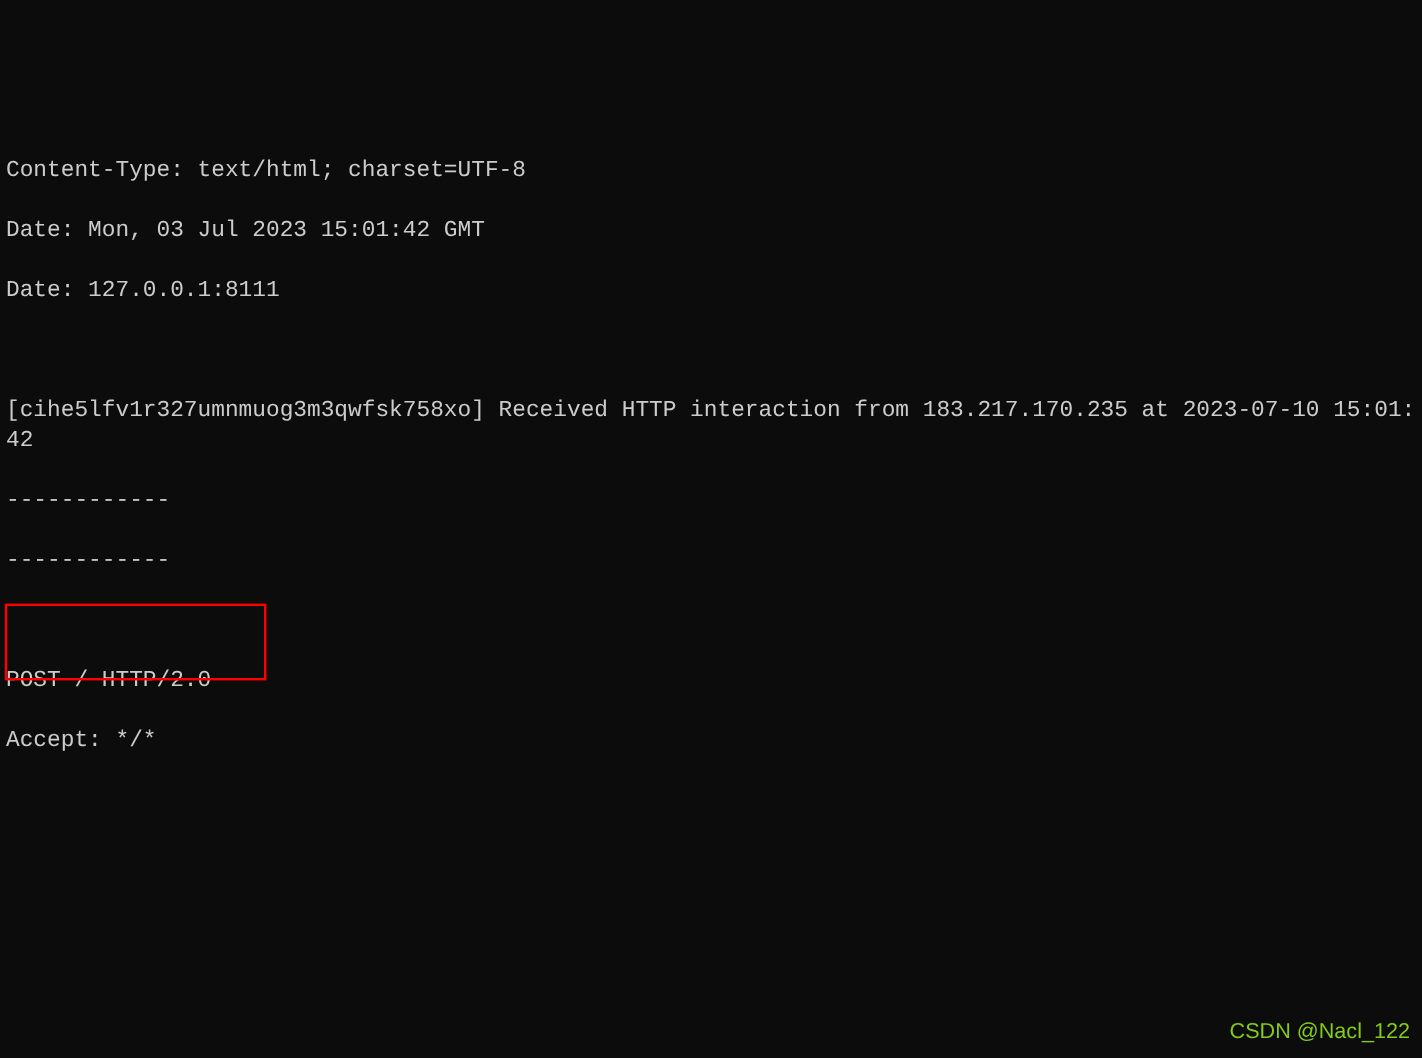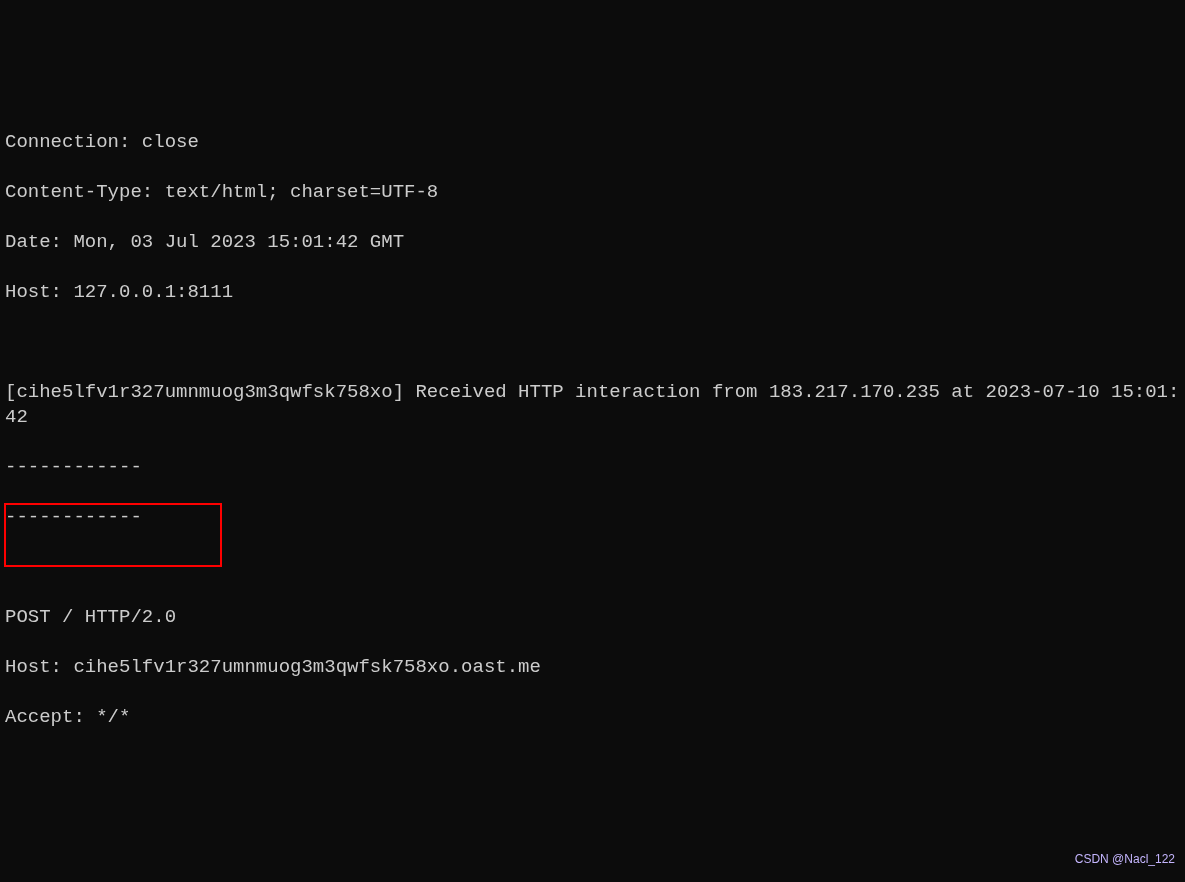--- a/index.html
+++ b/index.html
@@ -32,42 +32,40 @@
       left: 4px;
       top: 503px;
       width: 218px;
       height: 64px;
       pointer-events: none;
     }
     .watermark {
       position: absolute;
       bottom: 10px;
       right: 10px;
-      font-size: 12px;
-      color: #c4b5fd;
+      font-size: 18px;
+      color: #84cc16;
       font-family: Arial, sans-serif;
     }
   </style>
 </head>
 <body>
 
 
 
 <div class="terminal-content">
-<span class="line">Connection: close</span>
 <span class="line">Content-Type: text/html; charset=UTF-8</span>
 <span class="line">Date: Mon, 03 Jul 2023 15:01:42 GMT</span>
-<span class="line">Host: 127.0.0.1:8111</span>
+<span class="line">Date: 127.0.0.1:8111</span>
 <span class="line"> </span>
 <span class="line">[cihe5lfv1r327umnmuog3m3qwfsk758xo] Received HTTP interaction from 183.217.170.235 at 2023-07-10 15:01:42</span>
 <span class="line">------------</span>
 <span class="line">------------</span>
 <span class="line"> </span>
 <span class="line">POST / HTTP/2.0</span>
-<span class="line">Host: cihe5lfv1r327umnmuog3m3qwfsk758xo.oast.me</span>
 <span class="line">Accept: */*</span>
 
 
 
 
 
 
 
 
 

